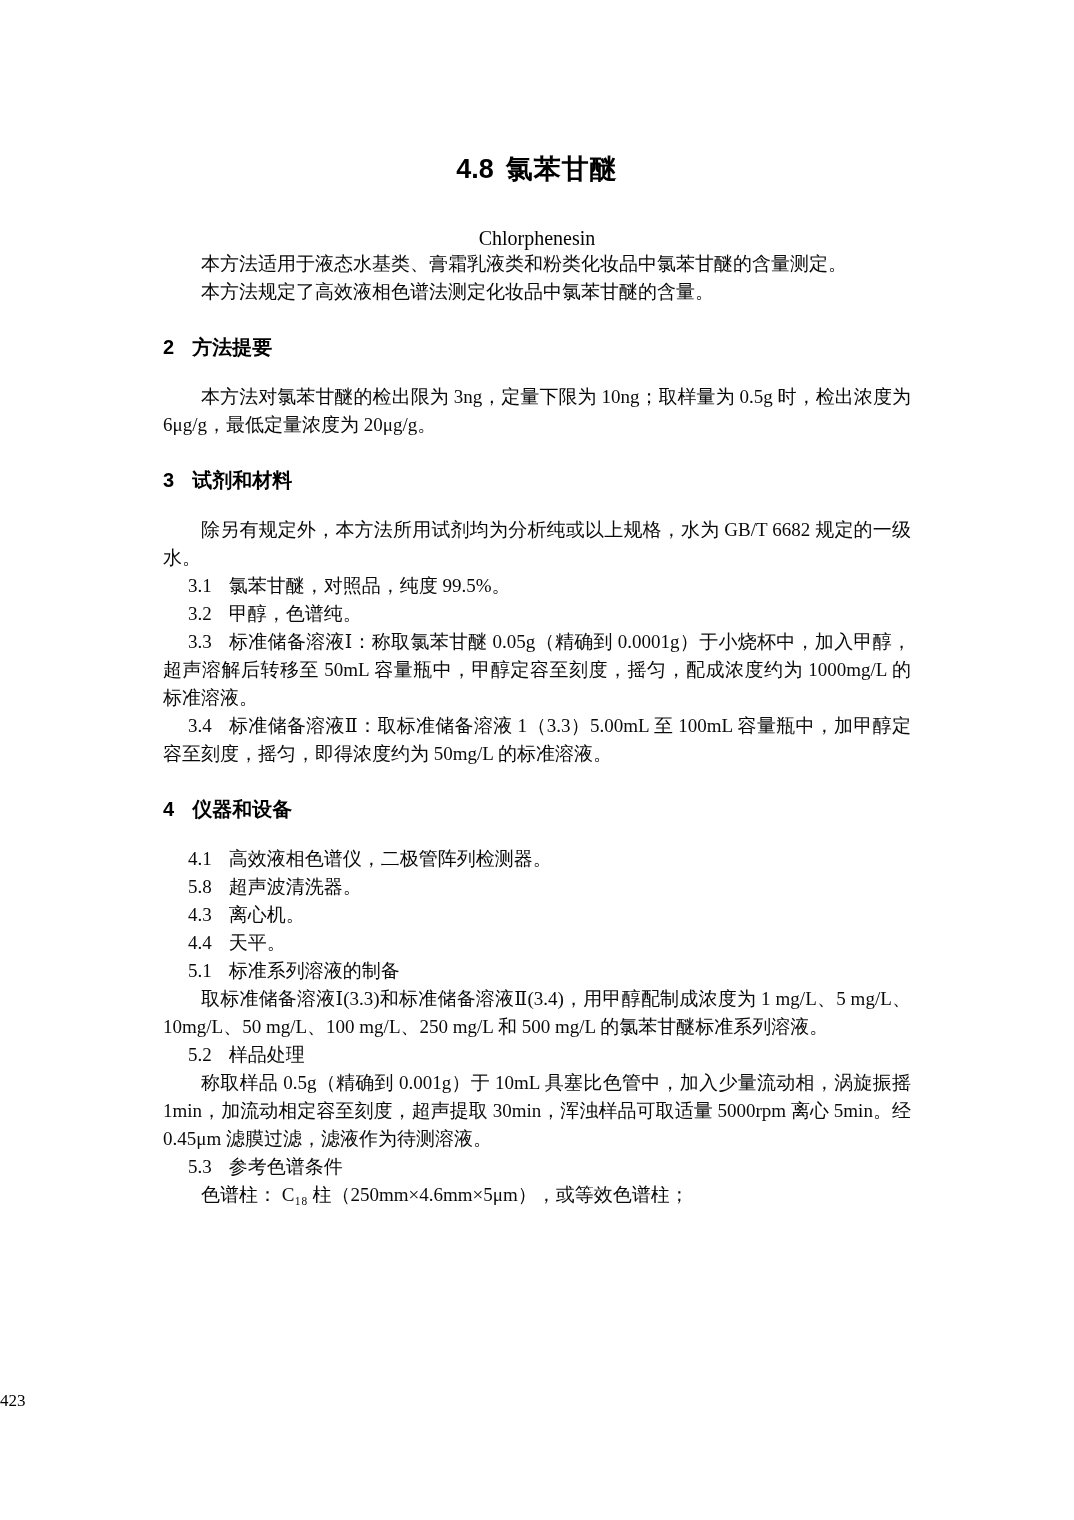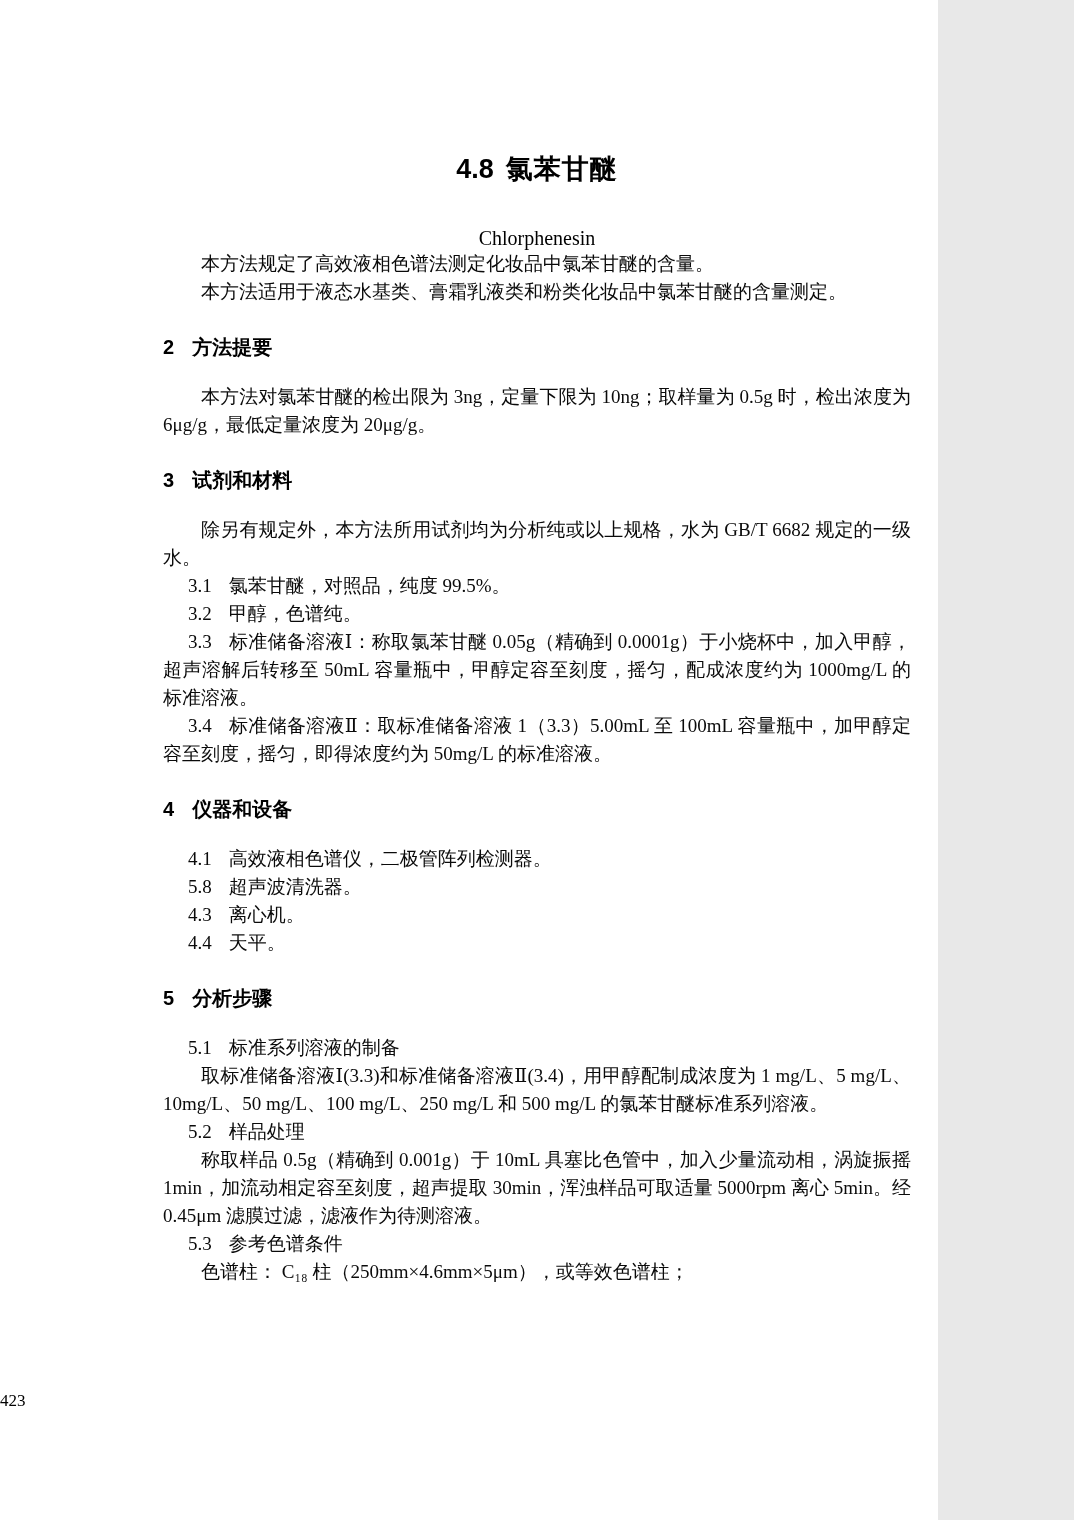--- a/index.html
+++ b/index.html
@@ -3,21 +3,21 @@
 <meta charset="utf-8">
 <style>
   html, body { margin: 0; padding: 0; }
   body {
     width: 1074px; height: 1520px;
     background: #e8e8e8;
     font-family: "Liberation Serif", "DejaVu Serif", serif;
   }
   .page {
     position: relative;
-    width: 938px; height: 1520px;
+    width: 1074px; height: 1520px;
     background: #ffffff;
     color: #0a0a0a;
     font-size: 19px;
     line-height: 28px;
     overflow: hidden;
   }
   .content {
     position: absolute;
     left: 163px; top: 0;
     width: 748px;
@@ -69,22 +69,22 @@
 </head>
 <body>
 
 <div class="page">
   <div class="content">
 
     <h1 class="doc-title"><span class="t-num">4.8</span><span>氯苯甘醚</span></h1>
     <div class="doc-subtitle">Chlorphenesin</div>
 
     <section>
+      <p class="para indent">本方法适用于液态水基类、膏霜乳液类和粉类化妆品中氯苯甘醚的含量测定。</p>
       <p class="para indent">本方法规定了高效液相色谱法测定化妆品中氯苯甘醚的含量。</p>
-      <p class="para indent">本方法适用于液态水基类、膏霜乳液类和粉类化妆品中氯苯甘醚的含量测定。</p>
     </section>
 
     <section>
       <h2 class="sec-h"><span class="h-num">2</span><span>方法提要</span></h2>
       <p class="para indent">本方法对氯苯甘醚的检出限为 3ng，定量下限为 10ng；取样量为 0.5g 时，检出浓度为 6μg/g，最低定量浓度为 20μg/g。</p>
     </section>
 
     <section>
       <h2 class="sec-h"><span class="h-num">3</span><span>试剂和材料</span></h2>
       <p class="para indent">除另有规定外，本方法所用试剂均为分析纯或以上规格，水为 GB/T 6682 规定的一级水。</p>
@@ -96,21 +96,20 @@
 
     <section>
       <h2 class="sec-h"><span class="h-num">4</span><span>仪器和设备</span></h2>
       <p class="para item"><span class="i-num">4.1</span><span>高效液相色谱仪，二极管阵列检测器。</span></p>
       <p class="para item"><span class="i-num">5.8</span><span>超声波清洗器。</span></p>
       <p class="para item"><span class="i-num">4.3</span><span>离心机。</span></p>
       <p class="para item"><span class="i-num">4.4</span><span>天平。</span></p>
     </section>
 
     <section>
-      <h2 class="sec-h"><span class="h-num">5</span><span>分析步骤</span></h2>
       <p class="para item"><span class="i-num">5.1</span><span>标准系列溶液的制备</span></p>
       <p class="para indent">取标准储备溶液Ⅰ(3.3)和标准储备溶液Ⅱ(3.4)，用甲醇配制成浓度为 1 mg/L、5 mg/L、10mg/L、50 mg/L、100 mg/L、250 mg/L 和 500 mg/L 的氯苯甘醚标准系列溶液。</p>
       <p class="para item"><span class="i-num">5.2</span><span>样品处理</span></p>
       <p class="para indent">称取样品 0.5g（精确到 0.001g）于 10mL 具塞比色管中，加入少量流动相，涡旋振摇 1min，加流动相定容至刻度，超声提取 30min，浑浊样品可取适量 5000rpm 离心 5min。经 0.45μm 滤膜过滤，滤液作为待测溶液。</p>
       <p class="para item"><span class="i-num">5.3</span><span>参考色谱条件</span></p>
       <p class="para indent">色谱柱： C₁₈ 柱（250mm×4.6mm×5μm），或等效色谱柱；</p>
     </section>
 
   </div>
 

